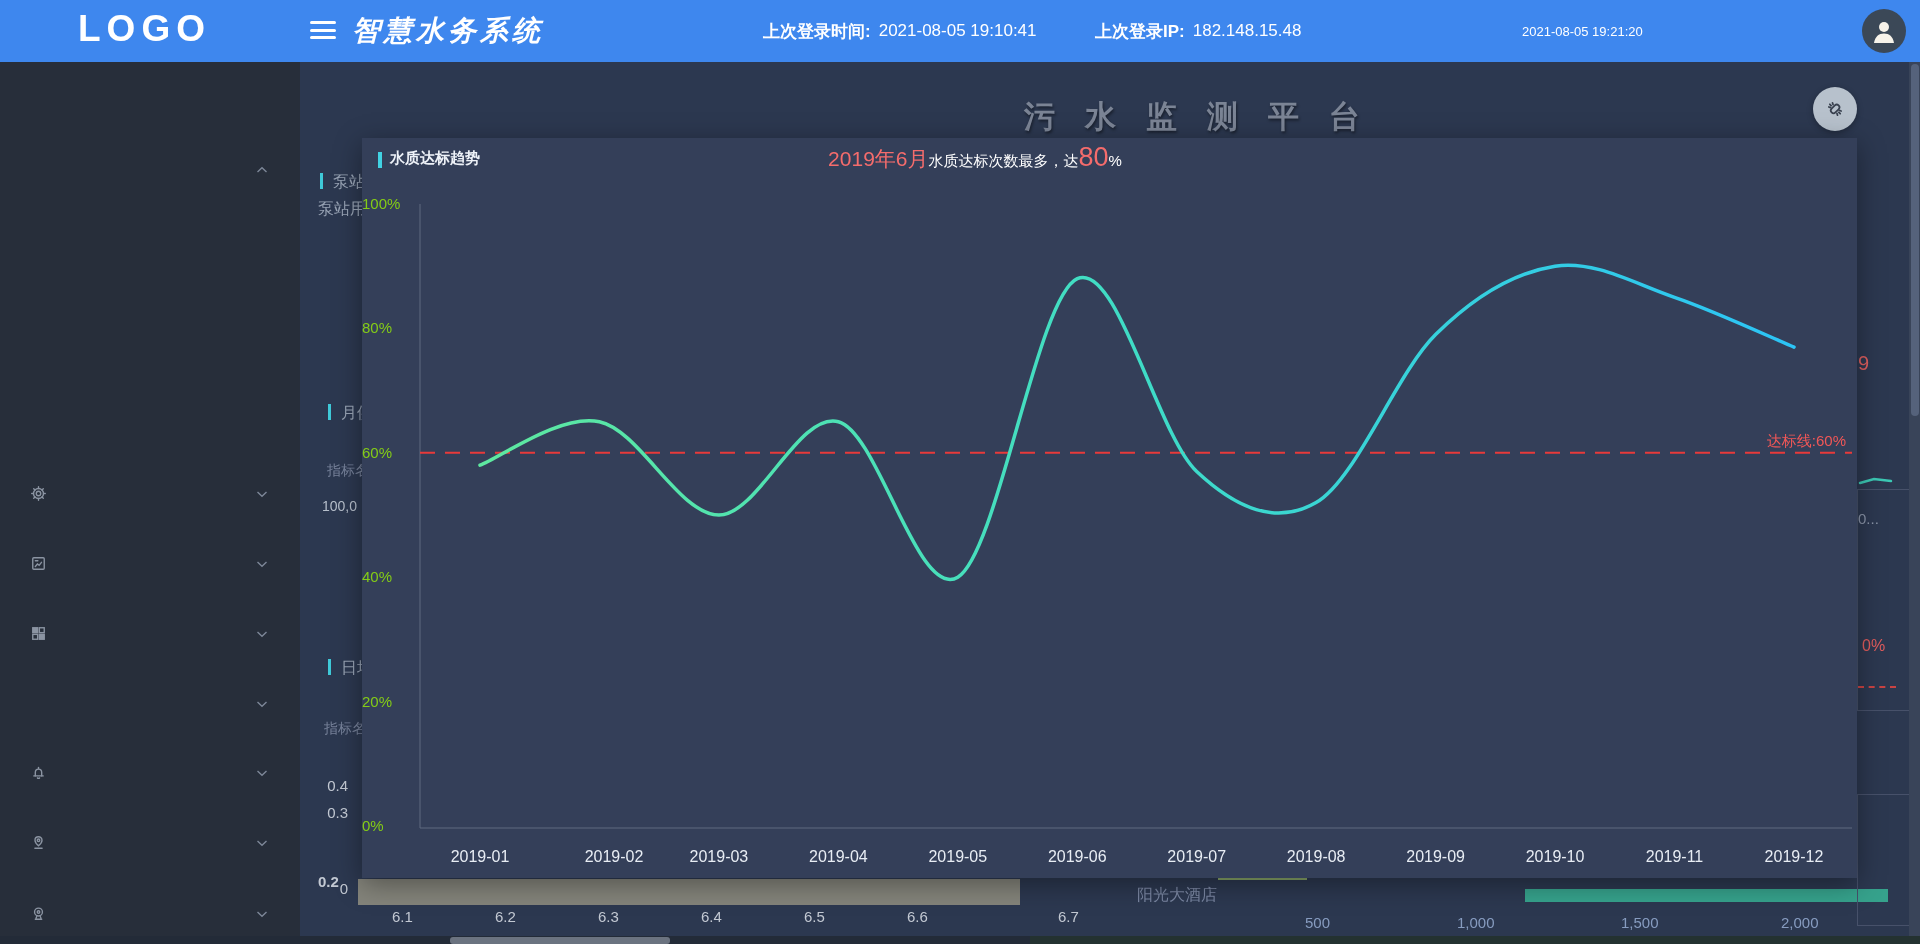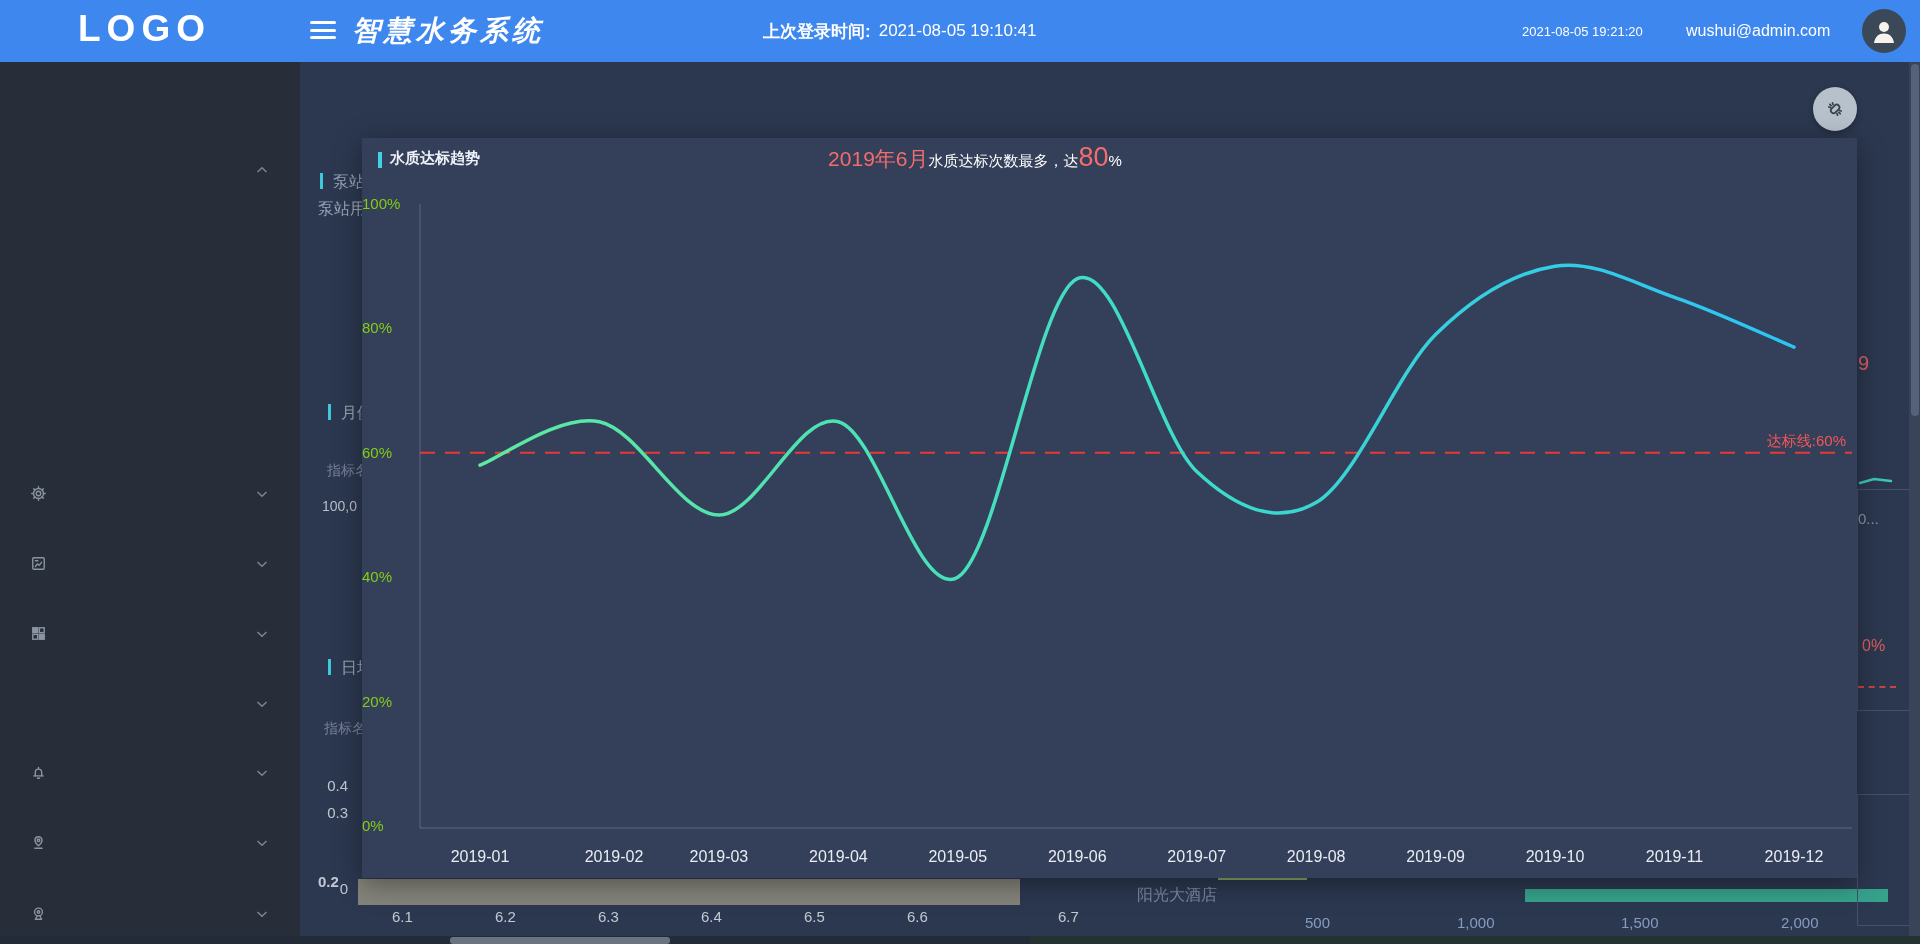--- a/index.html
+++ b/index.html
@@ -73,22 +73,25 @@
     <div class="hamburger">
         <span></span>
         <span></span>
         <span></span>
       </div>
     <div class="app-title">智慧水务系统</div>
     <div class="hinfo" style="left:763px">
       <span class="lab">上次登录时间:</span>
       <span class="val">2021-08-05 19:10:41</span>
     </div>
+    <div class="hinfo" style="left:1095px">
+      <span class="lab">上次登录IP:</span>
+      <span class="val">182.148.15.48</span>
+    </div>
     <div class="htime">2021-08-05 19:21:20</div>
-    <div class="hmail">wushui@admin.com</div>
     <div class="avatar">
       <span style="display:flex">
         <svg width="30" height="30" viewBox="0 0 30 30">
             <circle cx="15" cy="11" r="5" fill="#f7f3ea"></circle>
             <path d="M5 27c1-6.5 4.8-9.5 10-9.5s9 3 10 9.5z" fill="#f7f3ea"></path>
           </svg>
       </span>
     </div>
   </div>
 
@@ -209,20 +212,21 @@
         <span class="lbl"></span>
         <span class="arr">
           <svg width="12" height="8" viewBox="0 0 12 8">
             <polyline points="1.5,2 6,6.2 10.5,2" fill="none" stroke="#7d8798" stroke-width="1.4"></polyline>
           </svg>
         </span>
       </div>
     </div>
 
   <div class="main">
+    <div class="page-title">污水监测平台</div>
     <div class="refresh-btn">
       <span style="display:flex">
         <svg width="22" height="22" viewBox="0 0 20 20" fill="none" stroke="#3a4250" stroke-width="1.6" stroke-linecap="round">
           <rect x="5.6" y="7.6" width="9" height="4.9" rx="2.45" transform="rotate(-45 10 10)"></rect>
           <path d="M5.3 5.7l1.2 1.2 M7.7 4.4l.5 1.6 M4.4 8.2l1.6.5 M14.7 14.3l-1.2-1.2 M12.3 15.6l-.5-1.6 M15.6 11.8l-1.6-.5"></path>
         </svg>
       </span>
     </div>
 
     <div class="cbar" style="left:20px;top:111px"></div>

